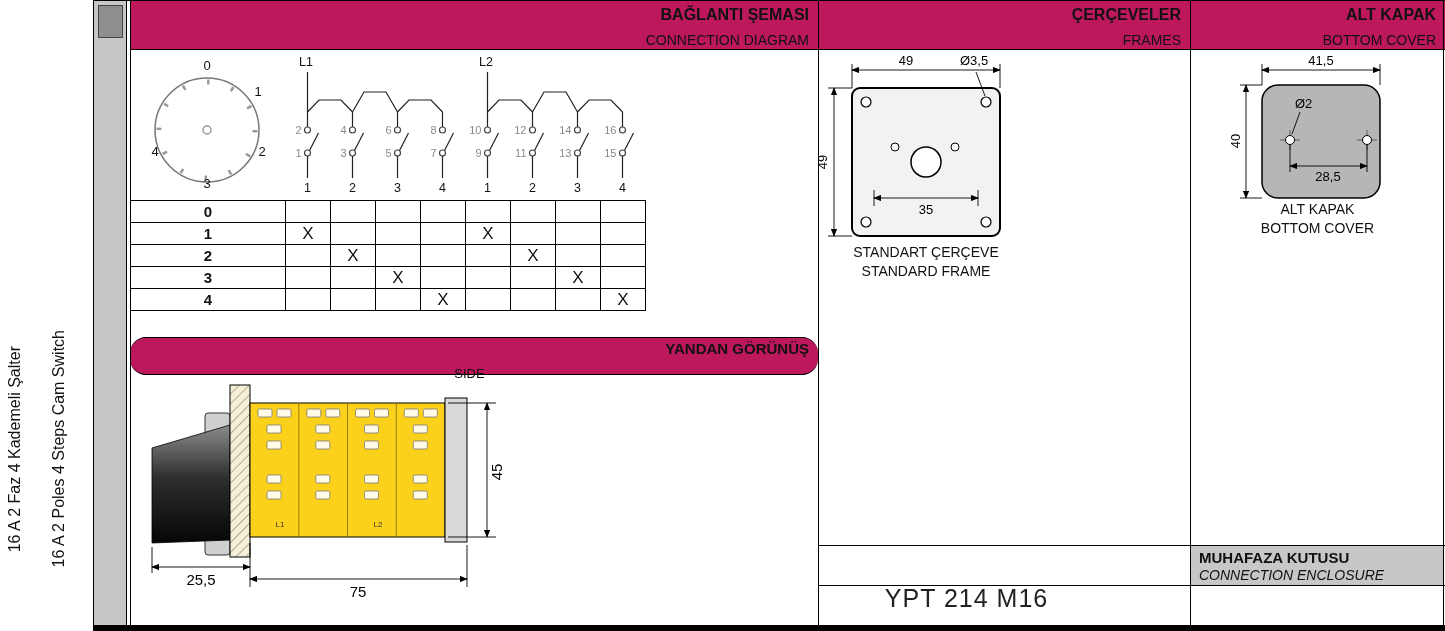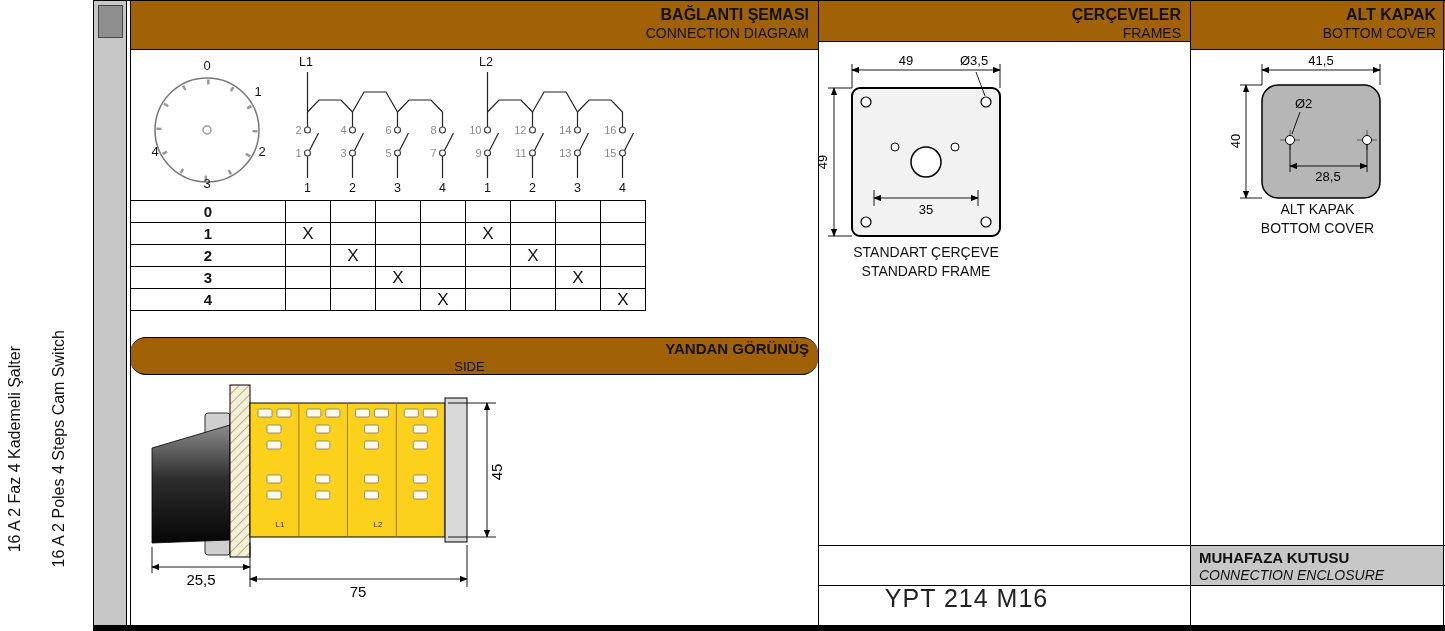--- a/index.html
+++ b/index.html
@@ -5,24 +5,24 @@
   html,body{margin:0;padding:0;background:#fff;}
   .page{position:relative;width:1445px;height:631px;background:#fff;
         font-family:"Liberation Sans",sans-serif;color:#111;overflow:hidden;}
   .vline{position:absolute;width:1px;background:#000;z-index:6;}
   .hline{position:absolute;height:1px;background:#000;z-index:6;}
   .bar{position:absolute;background:#000;z-index:6;}
   .strip{position:absolute;left:93px;top:0;width:34px;height:631px;background:#c7c7c7;
          border-left:1px solid #000;border-right:1px solid #000;box-sizing:border-box;}
   .strip-tab{position:absolute;left:98px;top:5px;width:25px;height:33px;background:#8f8f8f;border:1px solid #444;box-sizing:border-box;}
   .vert{position:absolute;writing-mode:vertical-rl;transform:rotate(180deg);font-size:16px;white-space:nowrap;color:#111;}
-  .sec-header{position:absolute;background:#a16207;border-bottom:1px solid #000;box-sizing:border-box;
+  .sec-header{position:absolute;background:#be185d;border-bottom:1px solid #000;box-sizing:border-box;
               text-align:right;padding:5px 9px 0 0;z-index:2;}
   .hdr-tr{font-weight:bold;font-size:16px;line-height:1.25;}
-  .hdr-en{font-size:14px;line-height:1.2;}
+  .hdr-en{font-size:14px;line-height:1.2;margin-top:7px;}
   .it{}
   .switch-table{position:absolute;left:130px;top:200px;display:grid;
                 grid-template-columns:155px repeat(8,45px);grid-template-rows:repeat(5,22px);
                 border-top:1px solid #000;border-left:1px solid #000;background:#fff;z-index:3;}
   .switch-table .cell{border-right:1px solid #000;border-bottom:1px solid #000;
                 display:flex;align-items:center;justify-content:center;box-sizing:border-box;background:#fff;}
   .cell.pos{font-weight:bold;font-size:15px;}
   .cell.mark{font-size:17px;}
   .caption{position:absolute;text-align:center;font-size:14px;line-height:1.35;z-index:2;}
   .foot-cell{position:absolute;background:#c7c7c7;box-sizing:border-box;padding:3px 0 0 8px;z-index:2;}
@@ -48,21 +48,21 @@
   <div class="vert" style="left:6px;top:346px;">16 A 2 Faz 4 Kademeli Şalter</div>
   <div class="vert" style="left:50px;top:330px;">16 A 2 Poles 4 Steps Cam Switch</div>
 
   <div class="strip"></div>
   <div class="strip-tab"></div>
 
   <div class="sec-header" style="left:130px;top:0;width:688px;height:50px;">
     <div class="hdr-tr">BAĞLANTI ŞEMASI</div>
     <div class="hdr-en">CONNECTION DIAGRAM</div>
   </div>
-  <div class="sec-header" style="left:818px;top:0;width:372px;height:42px;">
+  <div class="sec-header" style="left:818px;top:0;width:372px;height:50px;">
     <div class="hdr-tr">ÇERÇEVELER</div>
     <div class="hdr-en it">FRAMES</div>
   </div>
   <div class="sec-header" style="left:1190px;top:0;width:255px;height:50px;">
     <div class="hdr-tr">ALT KAPAK</div>
     <div class="hdr-en it">BOTTOM COVER</div>
   </div>
 
   <svg style="left:130px;top:50px;" width="688" height="150" viewBox="0 0 688 150">
 

